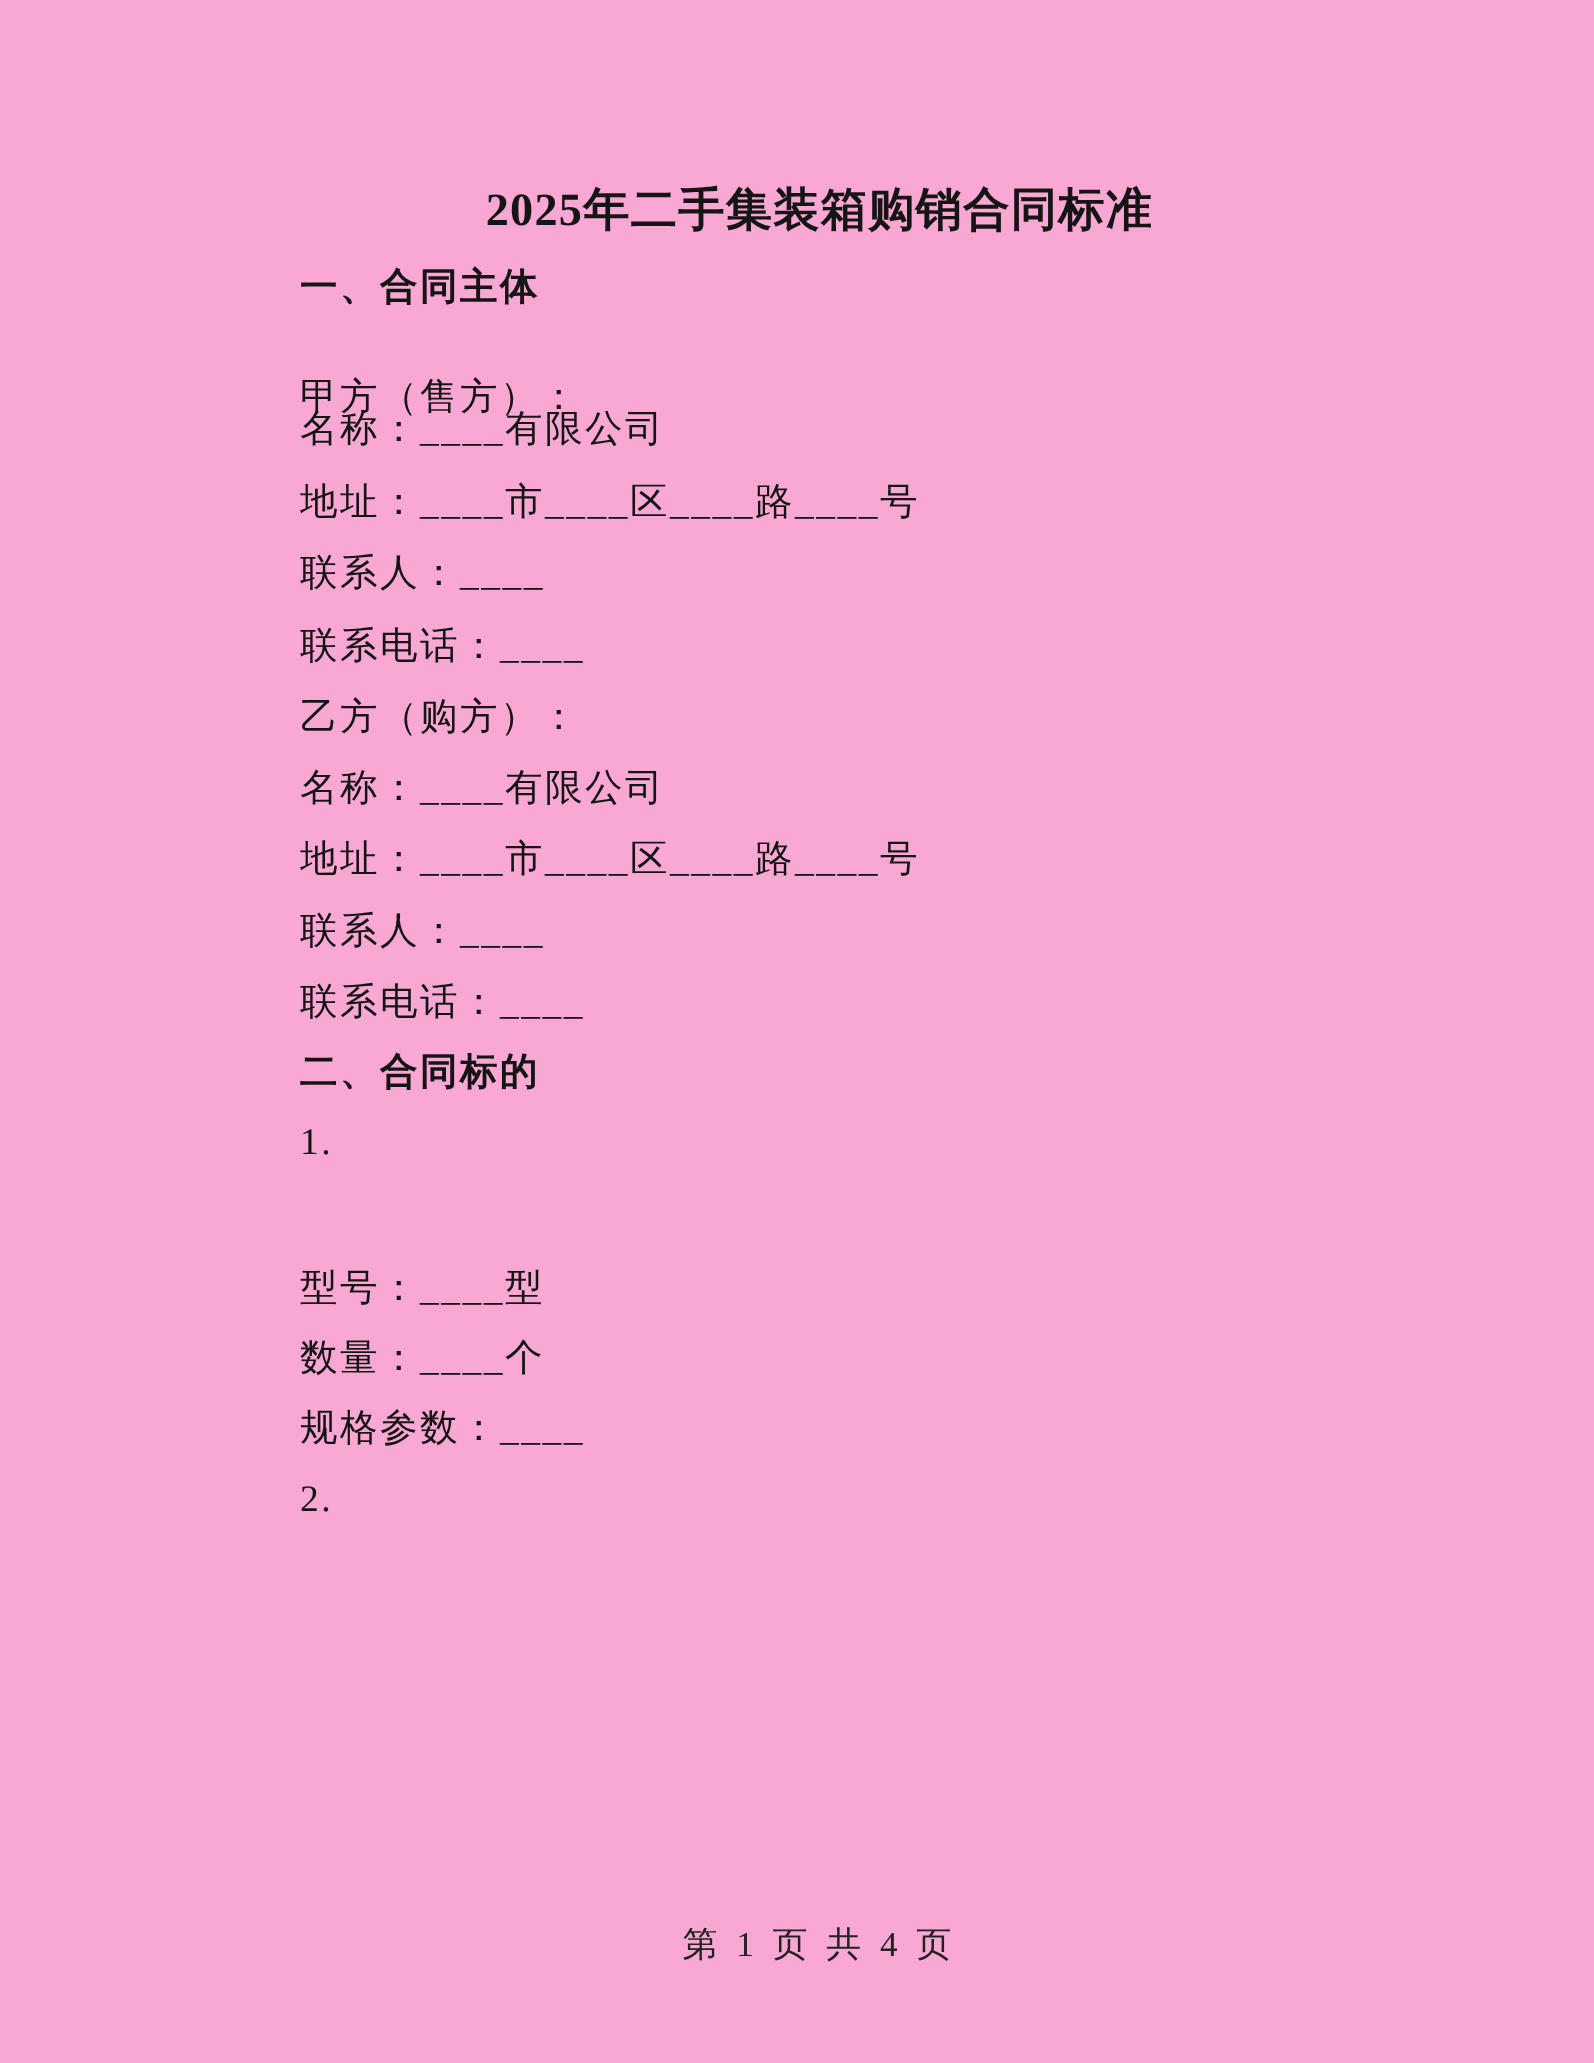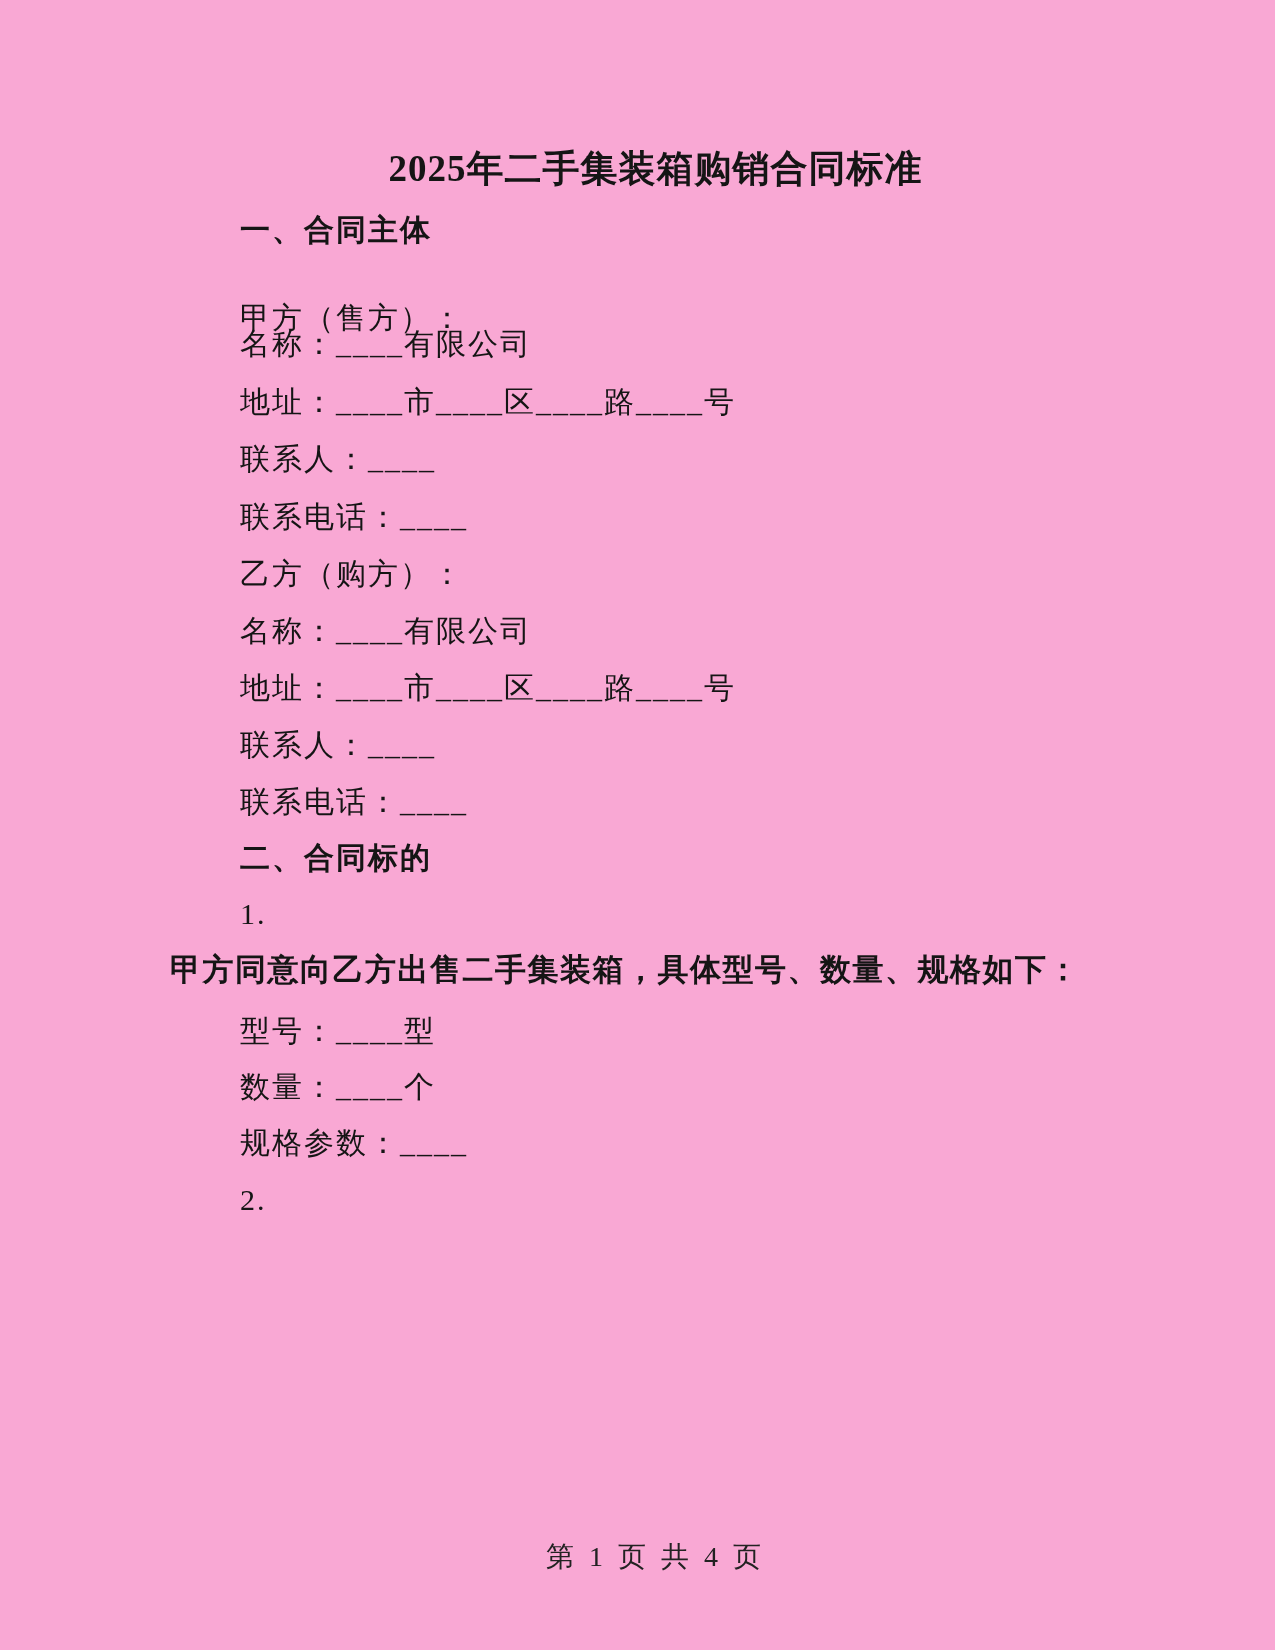--- a/index.html
+++ b/index.html
@@ -98,21 +98,20 @@
   <p class="line indent y-baddr">地址：____市____区____路____号</p>
 
   <p class="line indent y-bcont">联系人：____</p>
 
   <p class="line indent y-bphone">联系电话：____</p>
 
   <p class="line indent bold y-s2">二、合同标的</p>
 
   <p class="line indent y-item1">1.</p>
 
-  <p class="line flush bold clause y-clause1">甲方同意向乙方出售二手集装箱，具体型号、数量、规格如下：</p>
 
   <p class="line indent y-model">型号：____型</p>
 
   <p class="line indent y-qty">数量：____个</p>
 
   <p class="line indent y-spec">规格参数：____</p>
 
   <p class="line indent y-item2">2.</p>
 
 

